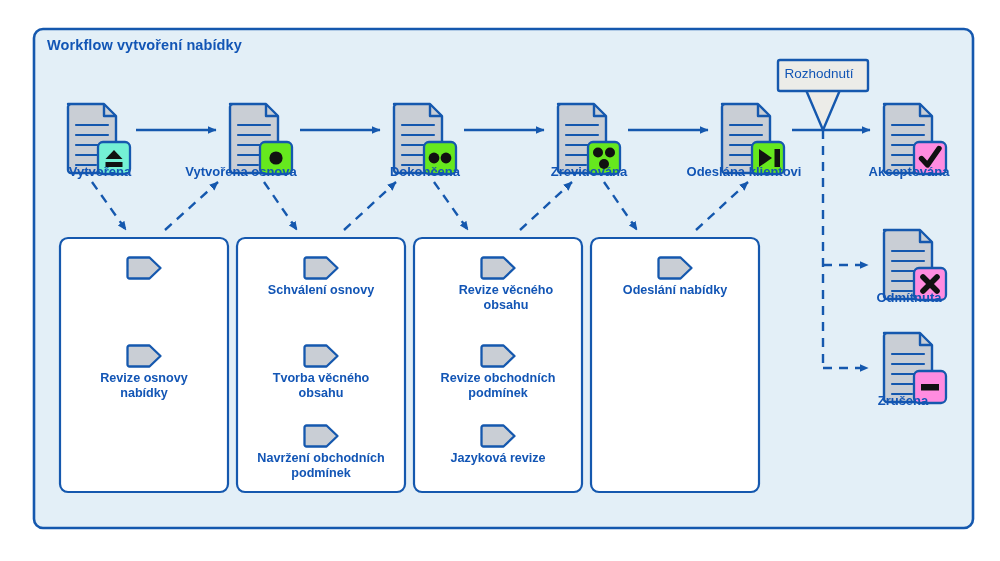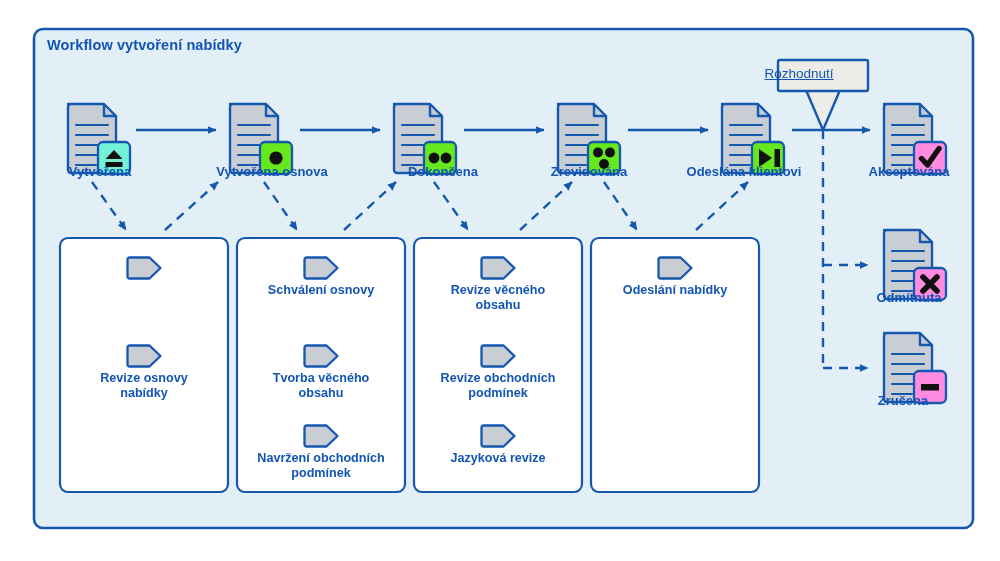--- a/index.html
+++ b/index.html
@@ -165,42 +165,42 @@
       <line x1="520" y1="230" x2="572" y2="182" marker-end="url(#ahd)"></line>
 
       <line x1="604" y1="182" x2="637" y2="230" marker-end="url(#ahd)"></line>
 
       <line x1="696" y1="230" x2="748" y2="182" marker-end="url(#ahd)"></line>
     </g>
   </svg>
 
   <div class="panel-title">Workflow vytvoření nabídky</div>
 
-  <div class="callout-label" style="left:758px;top:66px;width:82px;text-decoration:underline;">Rozhodnutí</div>
+  <div class="callout-label" style="left:778px;top:66px;width:82px;">Rozhodnutí</div>
 
   <div class="txt state-label" style="left:36px;top:164px;width:128px;">Vytvořena</div>
-  <div class="txt state-label" style="left:199px;top:164px;width:146px;">Vytvořena osnova</div>
-  <div class="txt state-label" style="left:379px;top:164px;width:128px;">Dokončena</div>
+  <div class="txt state-label" style="left:168px;top:164px;width:146px;">Vytvořena osnova</div>
+  <div class="txt state-label" style="left:361px;top:164px;width:128px;">Dokončena</div>
   <div class="txt state-label" style="left:525px;top:164px;width:128px;">Zrevidována</div>
   <div class="txt state-label" style="left:666px;top:164px;width:156px;">Odeslána klientovi</div>
 
   <div class="txt state-label" style="left:849px;top:164px;width:120px;">Akceptována</div>
   <div class="txt state-label" style="left:849px;top:290px;width:120px;">Odmítnuta</div>
   <div class="txt state-label" style="left:843px;top:393px;width:120px;">Zrušena</div>
 
   <div class="txt act-label" style="left:62px;top:371px;width:164px;">Revize  osnovy
 nabídky</div>
 
   <div class="txt act-label" style="left:239px;top:283px;width:164px;">Schválení osnovy</div>
   <div class="txt act-label" style="left:239px;top:371px;width:164px;">Tvorba věcného
 obsahu</div>
   <div class="txt act-label" style="left:239px;top:451px;width:164px;">Navržení obchodních
 podmínek</div>
 
-  <div class="txt act-label" style="left:416px;top:283px;width:164px;">Revize věcného
+  <div class="txt act-label" style="left:416px;top:283px;width:164px;padding-left:8px;">Revize věcného
 obsahu</div>
   <div class="txt act-label" style="left:416px;top:371px;width:164px;">Revize obchodních
 podmínek</div>
   <div class="txt act-label" style="left:416px;top:451px;width:164px;">Jazyková revize</div>
 
   <div class="txt act-label" style="left:593px;top:283px;width:164px;">Odeslání nabídky</div>
 
 </div>
 
 </body></html>

